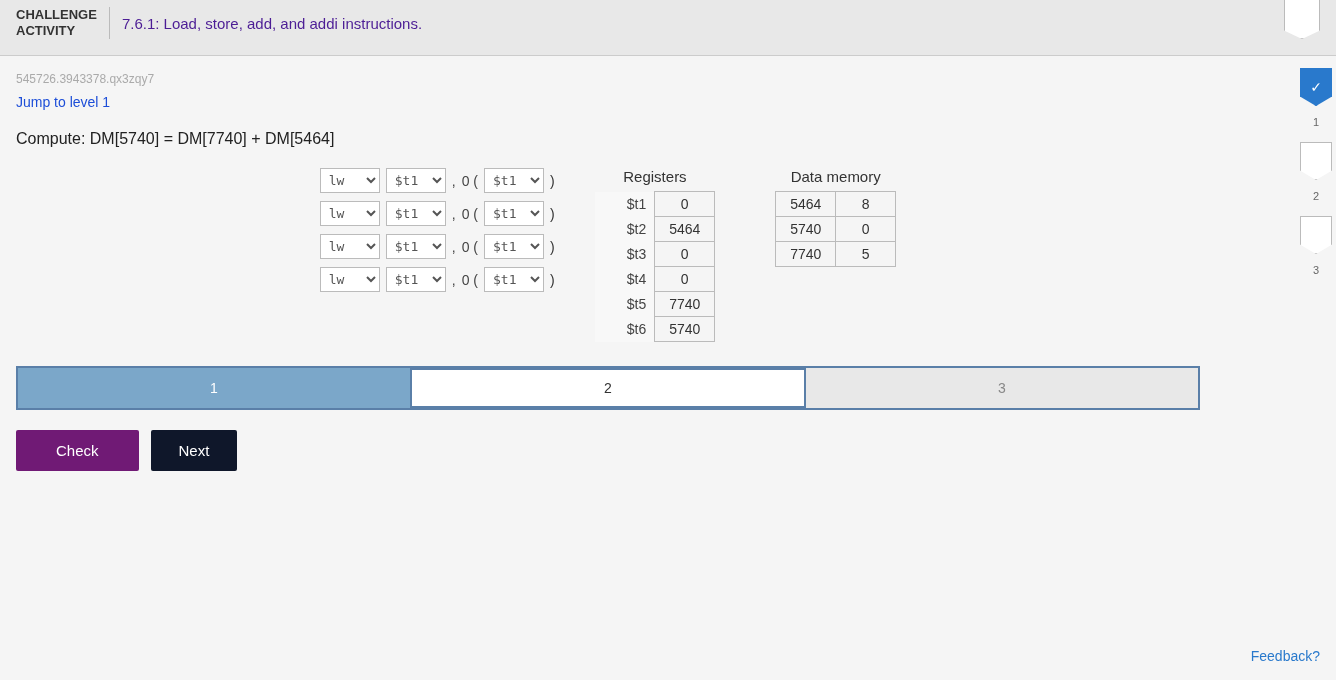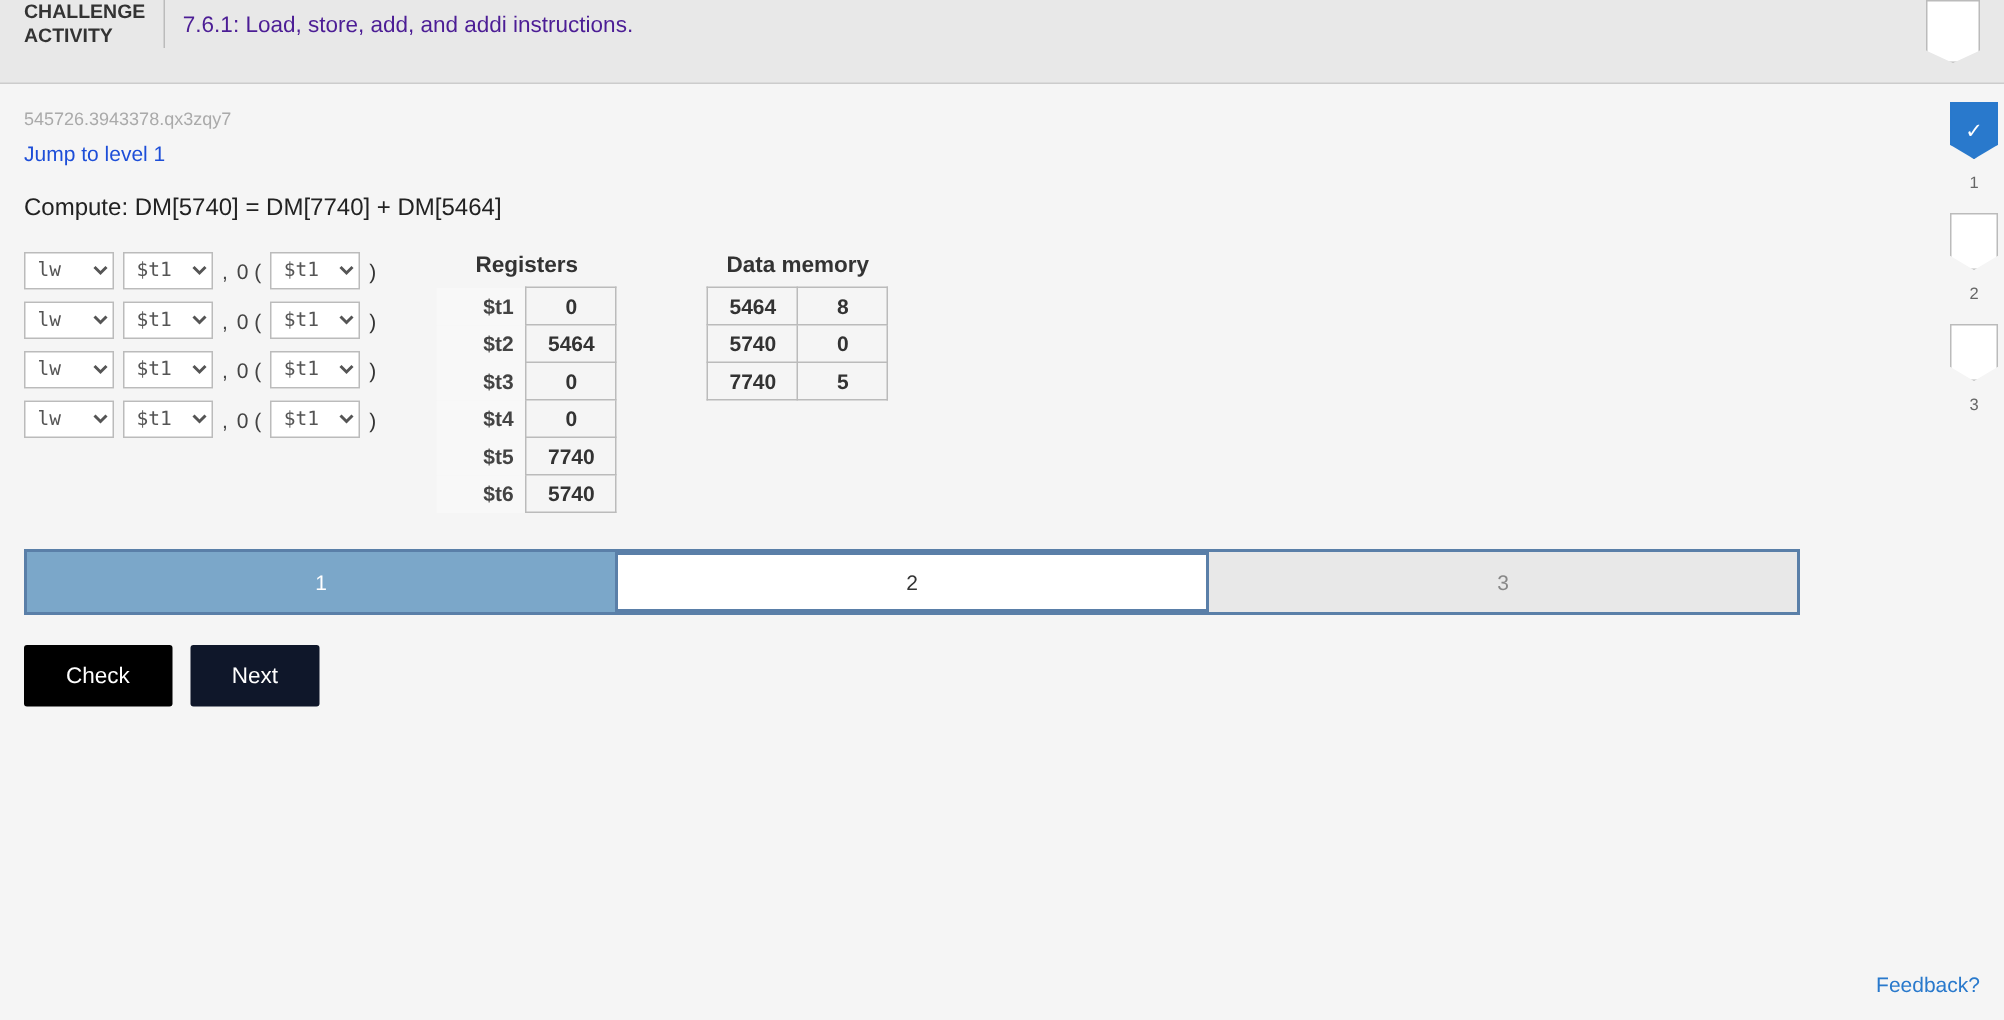--- a/index.html
+++ b/index.html
@@ -1,24 +1,24 @@
 <!DOCTYPE html>
 <html><head>
   <meta charset="utf-8">
   <style>
     * { box-sizing: border-box; margin: 0; padding: 0; }
     body { font-family: Arial, sans-serif; background: #f5f5f5; font-size: 14px; color: #333; }
 
     
     .header {
       display: flex;
-      align-items: flex-start;
+      align-items: flex-end;
       background: #e8e8e8;
       border-bottom: 1px solid #ccc;
-      padding: 0 16px;
+      padding: 16px 16px;
       height: 56px;
     }
     .header-title-block {
       display: flex;
       align-items: center;
       gap: 12px;
     }
     .header-challenge-label {
       font-weight: bold;
       font-size: 13px;
@@ -136,21 +136,20 @@
     .instr-select.op-select { width: 60px; }
     .instr-select.reg-select { width: 60px; }
     .instr-comma { color: #444; }
     .instr-zero { color: #444; }
 
     
     .tables-area {
       display: flex;
       gap: 60px;
       margin-bottom: 24px;
-      font-weight: bold;
     }
 
     .table-section { }
     .table-title {
       text-align: center;
       font-size: 15px;
       margin-bottom: 6px;
       color: #333;
     }
     table {
@@ -201,24 +200,24 @@
       color: #888;
     }
 
     
     .buttons {
       display: flex;
       gap: 12px;
       margin-bottom: 20px;
     }
     .btn-check {
-      background: #000000;
+      background: #701a75;
       color: white;
       border: none;
-      padding: 12px 28px;
+      padding: 12px 40px;
       font-size: 15px;
       cursor: pointer;
       border-radius: 2px;
     }
     .btn-next {
       background: #0f172a;
       color: white;
       border: none;
       padding: 12px 28px;
       font-size: 15px;
@@ -235,20 +234,21 @@
       font-size: 14px;
       cursor: pointer;
       font-weight: normal;
     }
 
     
     .middle-area {
       display: flex;
       gap: 40px;
       align-items: flex-start;
+      justify-content: center;
     }
     .instr-col {
       display: flex;
       flex-direction: column;
       gap: 8px;
     }
   </style>
 </head>
 <body>
 

